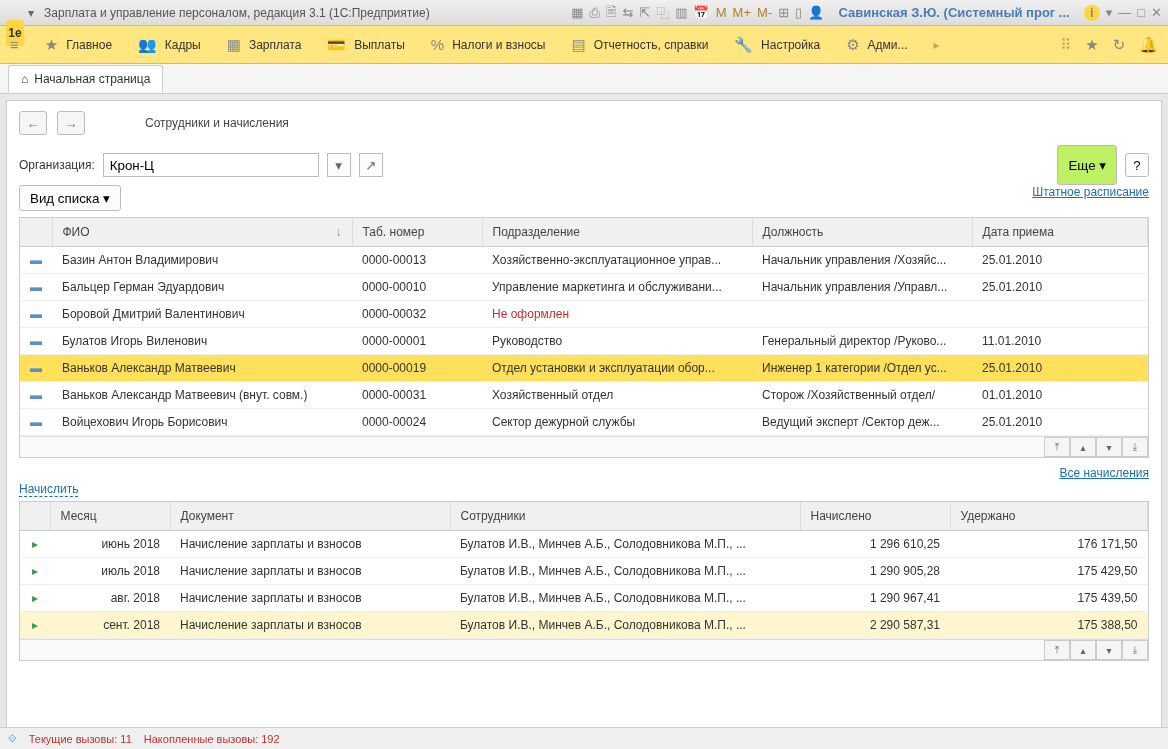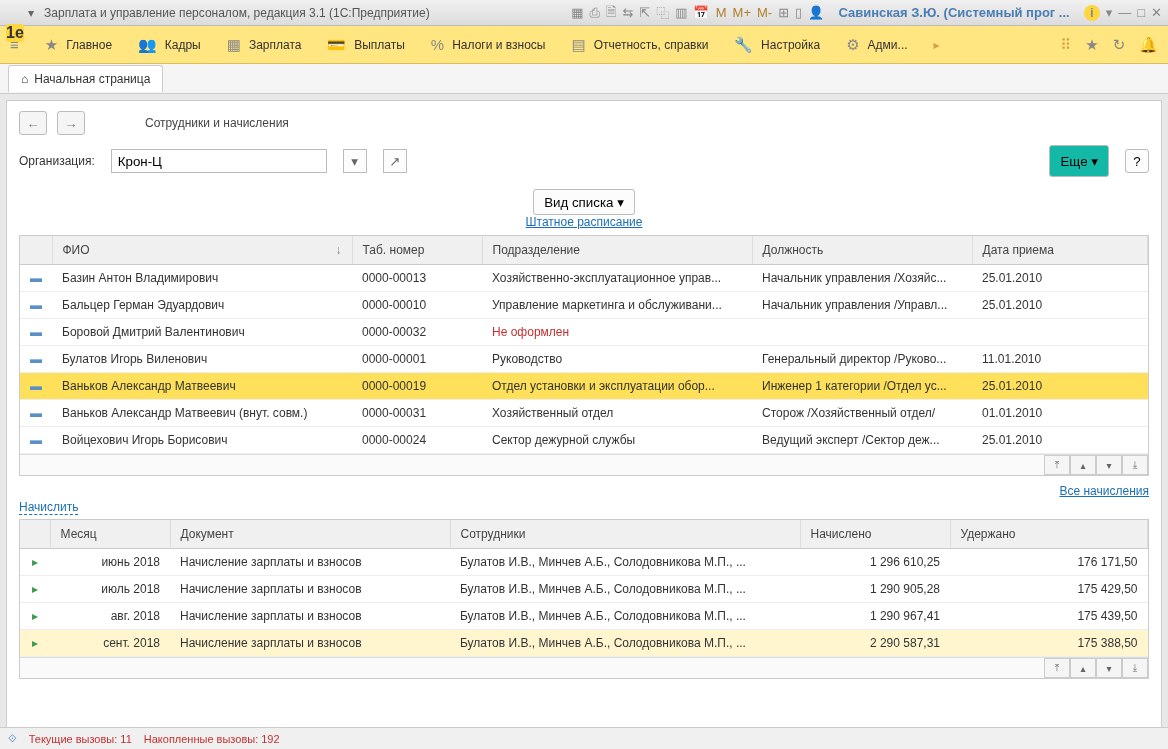--- a/index.html
+++ b/index.html
@@ -1,45 +1,45 @@
 <!DOCTYPE html>
 <html><head>
 <meta charset="utf-8">
 <style>
 * { box-sizing: border-box; margin: 0; padding: 0; }
 body { font-family: Arial, sans-serif; font-size: 12px; color: #333; background: #e8e8e8; width: 1168px; height: 749px; overflow: hidden; }
 .titlebar { background: linear-gradient(#f0f0f0,#dcdcdc); height: 26px; display: flex; align-items: center; padding: 0 6px; border-bottom: 1px solid #bbb; }
-.titlebar .logo { width: 18px; height: 18px; background: #ffd640; border-radius: 3px; display: flex; align-items: center; justify-content: center; font-size: 16px; font-weight: bold; color: #333; margin-top: 40px; }
+.titlebar .logo { width: 18px; height: 26px; background: #ffd640; border-radius: 3px; display: flex; align-items: center; justify-content: center; font-size: 12px; font-weight: bold; color: #333; margin-top: 40px; }
 .titlebar .dd { margin-left: 4px; color: #666; }
 .titlebar .title { margin-left: 10px; color: #555; flex: 1; }
 .titlebar .ticons { display: flex; gap: 6px; align-items: center; color: #888; }
 .titlebar .ticons span { cursor: pointer; font-size: 13px; }
 .titlebar .user { color: #4a7db5; margin: 0 8px; font-weight: bold; }
 .titlebar .info { background: #ffd640; border-radius: 50%; width: 16px; height: 16px; display: inline-flex; align-items: center; justify-content: center; font-weight: bold; font-size: 11px; }
 .menubar { background: #ffe680; height: 38px; display: flex; align-items: center; padding: 0 10px; gap: 26px; border-bottom: 1px solid #d4c060; }
 .menubar .mi { display: flex; align-items: center; gap: 8px; color: #333; cursor: pointer; }
 .menubar .mi .ic { color: #888; font-size: 15px; }
 .menubar .spacer { flex: 1; }
 .menubar .right-icons { display: flex; gap: 14px; align-items: center; color: #888; }
 .menubar .right-icons span { cursor: pointer; font-size: 15px; }
 .tabbar { background: #f5f5f5; height: 30px; display: flex; align-items: center; padding: 0 8px; border-bottom: 1px solid #ccc; }
 .tab { background: #fff; border: 1px solid #ccc; border-bottom: none; padding: 6px 12px; display: flex; align-items: center; gap: 6px; border-radius: 3px 3px 0 0; }
 .content { background: #fff; margin: 6px; border: 1px solid #ccc; height: 670px; padding: 10px 12px; display: flex; flex-direction: column; }
 .hdr-row { display: flex; align-items: center; gap: 10px; margin-bottom: 10px; }
 .nav-btn { width: 28px; height: 24px; border: 1px solid #bbb; background: #f5f5f5; border-radius: 3px; cursor: pointer; color: #777; }
 .page-title { font-size: 12px; color: #444; margin-left: 50px; }
-.filter-row { display: flex; align-items: center; gap: 16px; margin-bottom: 12px; }
+.filter-row { display: flex; align-items: center; gap: 8px; margin-bottom: 0; }
 .lbl { color: #333; }
 .org-input { width: 216px; height: 24px; border: 1px solid #bbb; padding: 2px 6px; }
 .small-btn { width: 24px; height: 24px; border: 1px solid #bbb; background: #fcfcfc; cursor: pointer; color: #666; }
-.more-btn { height: 32px; border: 1px solid #bbb; background: #14b8a6; padding: 4px 10px; cursor: pointer; border-radius: 3px; }
+.more-btn { height: 40px; border: 1px solid #bbb; background: #bef264; padding: 4px 10px; cursor: pointer; border-radius: 3px; }
 .help-btn { width: 24px; height: 24px; border: 1px solid #bbb; background: #fcfcfc; cursor: pointer; border-radius: 3px; }
 .link { color: #1a6fb5; text-decoration: underline; cursor: pointer; }
 .link.dashed { text-decoration: none; border-bottom: 1px dashed #1a6fb5; margin-top: 16px; }
-.row2 { display: flex; align-items: center; margin-bottom: 6px; flex-direction: column; }
+.row2 { display: flex; margin-bottom: 6px; }
 .list-btn { height: 26px; border: 1px solid #bbb; background: #fcfcfc; padding: 0 10px; cursor: pointer; border-radius: 3px; }
 table { width: 100%; border-collapse: collapse; }
 .grid-wrap { border: 1px solid #ccc; }
 .grid th { background: #f0f0f0; border-right: 1px solid #ddd; border-bottom: 1px solid #ccc; padding: 7px 10px; text-align: left; font-weight: normal; color: #444; }
 .grid td { border-bottom: 1px solid #eee; padding: 6px 10px; }
 .grid tr.sel td { background: #ffe05a; }
 .grid tr.sel2 td { background: #fff6d0; }
 .grid .ic-cell { width: 30px; text-align: center; color: #5a8fc7; }
 .grid .red { color: #c43030; }
 .grid-nav { display: flex; justify-content: flex-end; gap: 0; border-top: 1px solid #ddd; background: #fafafa; }

